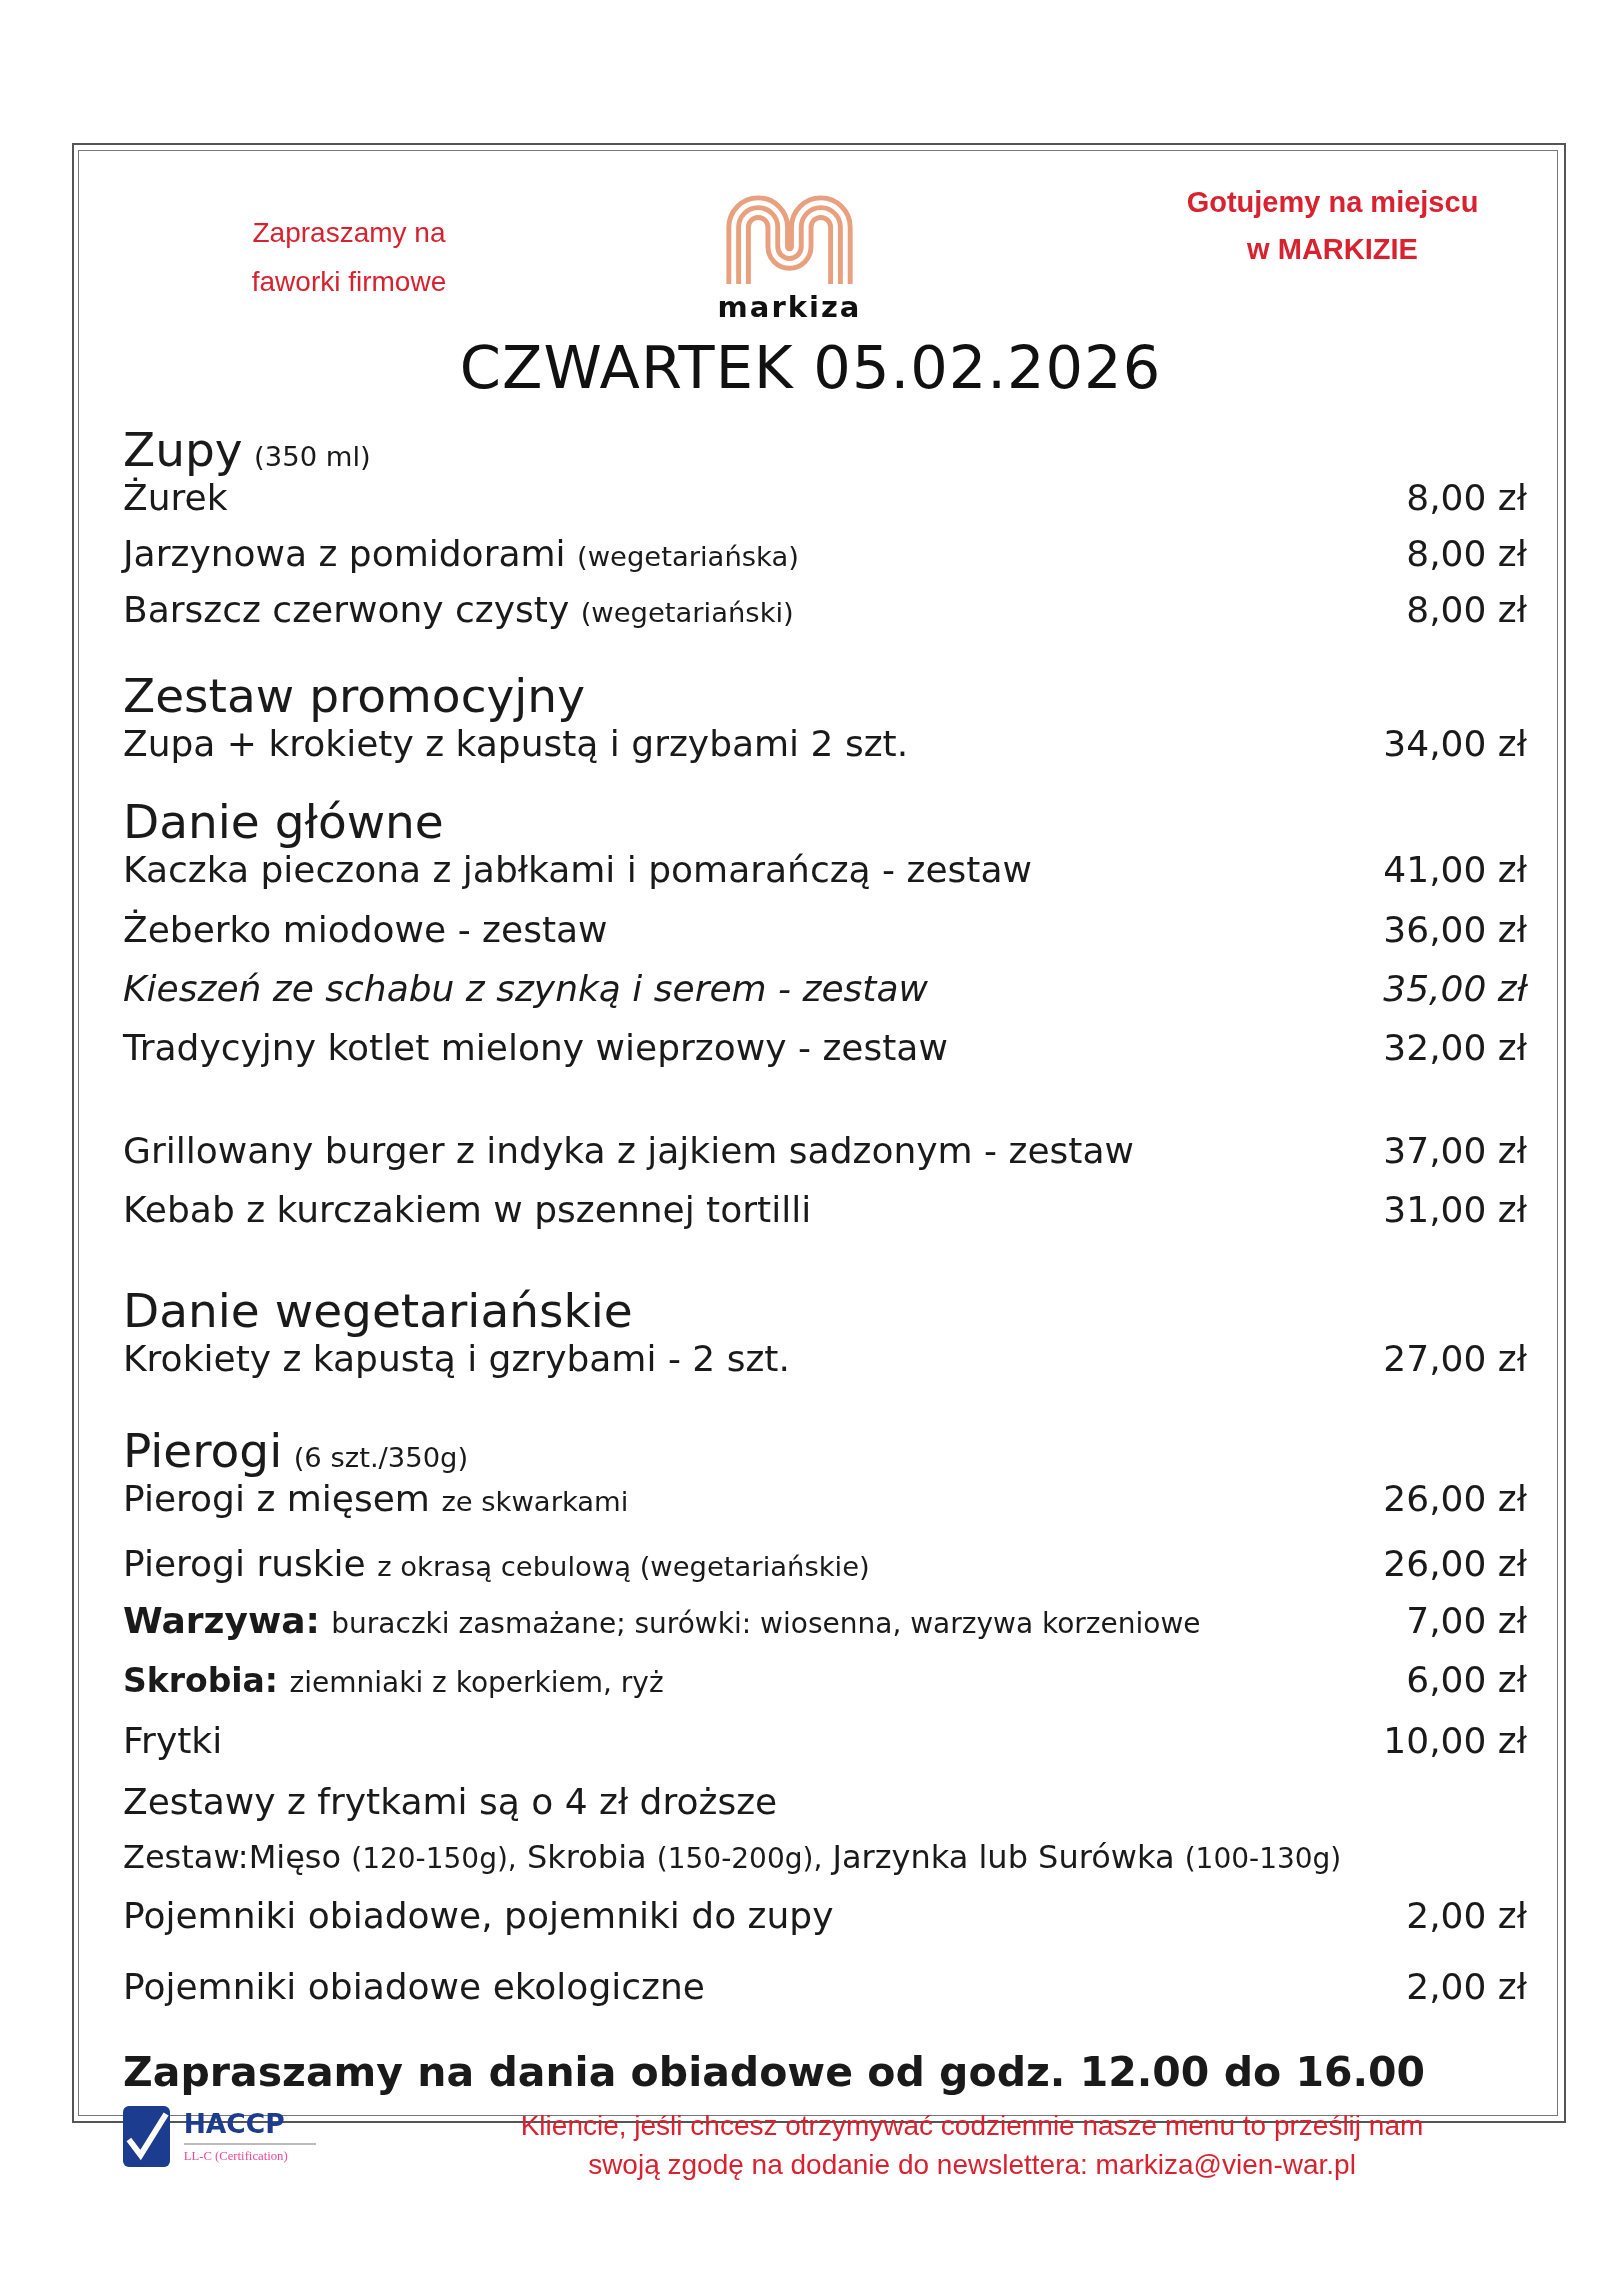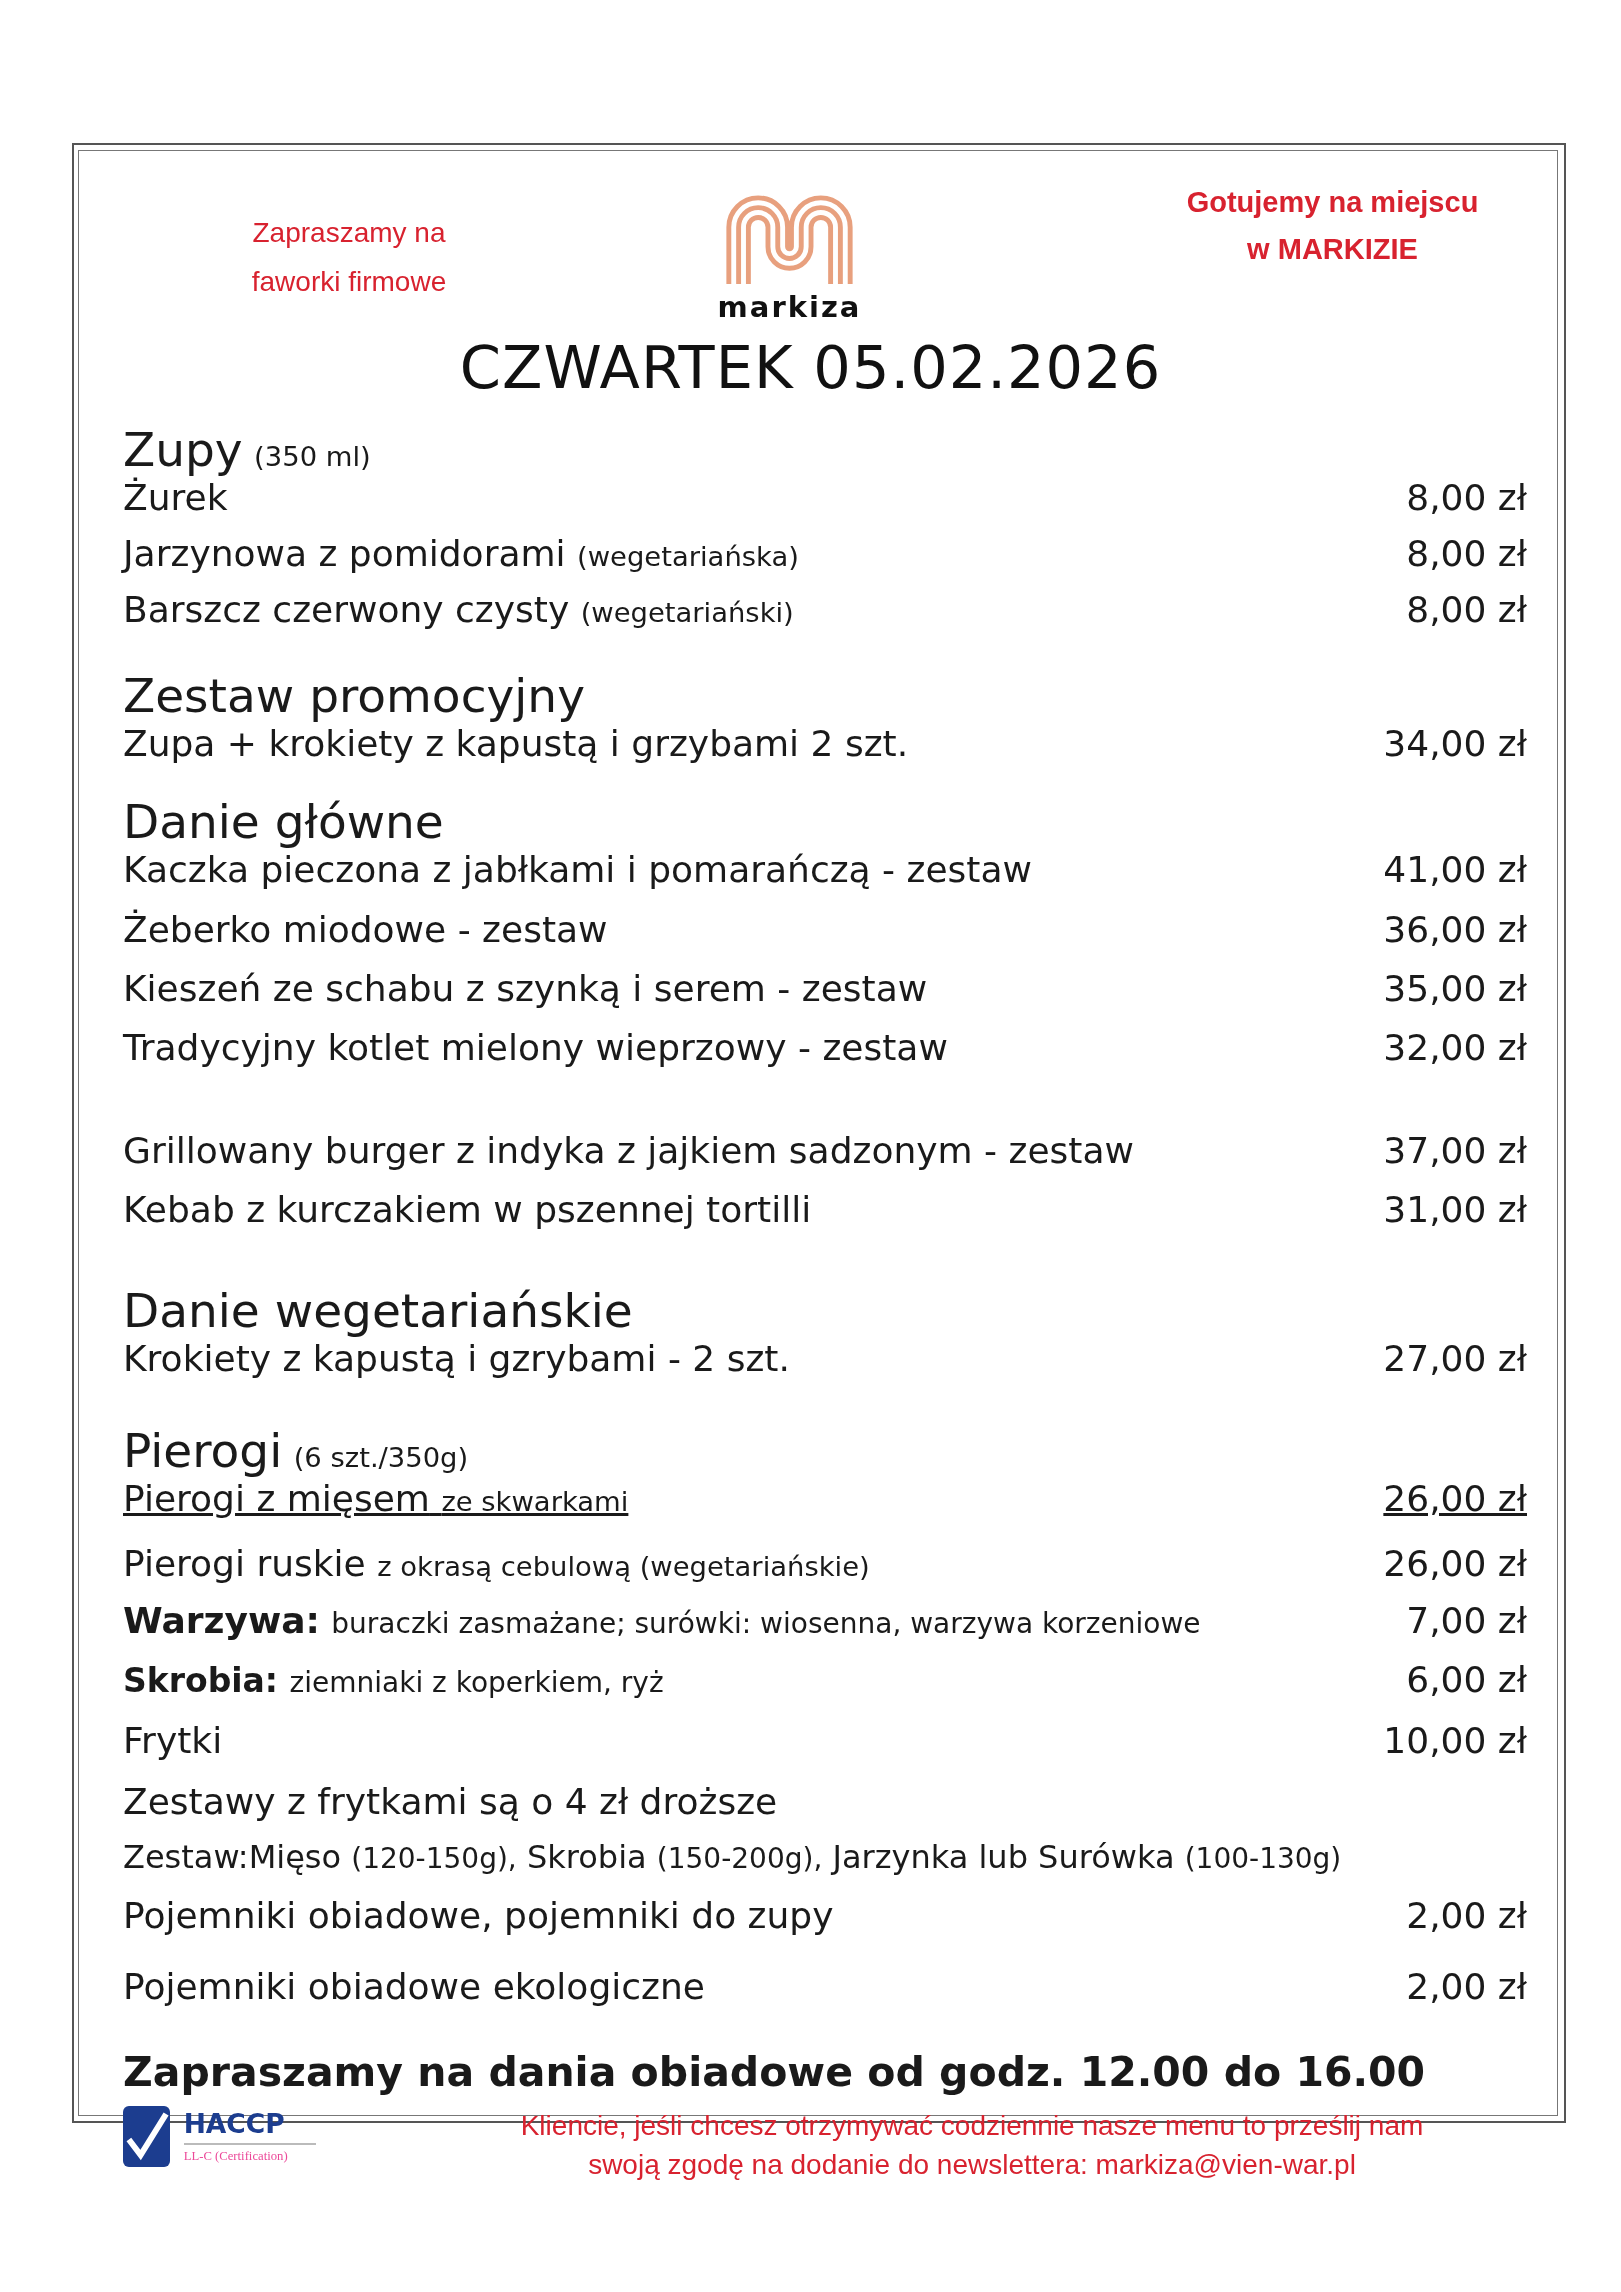--- a/index.html
+++ b/index.html
@@ -94,21 +94,21 @@
     <span class="head">Danie główne</span>
   </div>
   <div class="row" style="height:60px;">
     <span>Kaczka pieczona z jabłkami i pomarańczą - zestaw</span>
     <span class="price">41,00 zł</span>
   </div>
   <div class="row" style="height:59px;">
     <span>Żeberko miodowe - zestaw</span>
     <span class="price">36,00 zł</span>
   </div>
-  <div class="row" style="height:59px;">
+  <div class="row" style="height:59px;font-style:italic;">
     <span>Kieszeń ze schabu z szynką i serem - zestaw</span>
     <span class="price">35,00 zł</span>
   </div>
   <div class="row" style="height:59px;">
     <span>Tradycyjny kotlet mielony wieprzowy - zestaw</span>
     <span class="price">32,00 zł</span>
   </div>
   <div class="row" style="height:59px;margin-top:44px;">
     <span>Grillowany burger z indyka z jajkiem sadzonym - zestaw</span>
     <span class="price">37,00 zł</span>
@@ -122,21 +122,21 @@
     <span class="head">Danie wegetariańskie</span>
   </div>
   <div class="row" style="height:71px;">
     <span>Krokiety z kapustą i gzrybami - 2 szt.</span>
     <span class="price">27,00 zł</span>
   </div>
 
   <div class="row" style="height:69px;align-items:flex-end;">
     <div><span class="head">Pierogi</span> <span class="small">(6 szt./350g)</span></div>
   </div>
-  <div class="row" style="height:65px;text-decoration:underline;">
+  <div class="row" style="height:65px;">
     <span><span>Pierogi z mięsem</span> <span class="small">ze skwarkami</span></span>
     <span class="price">26,00 zł</span>
   </div>
   <div class="row" style="height:57px;">
     <span><span>Pierogi ruskie</span> <span class="small">z okrasą cebulową (wegetariańskie)</span></span>
     <span class="price">26,00 zł</span>
   </div>
 
   <div class="row" style="height:59px;">
     <span><span class="bold">Warzywa:</span> <span class="xs">buraczki zasmażane; surówki: wiosenna, warzywa korzeniowe</span></span>

